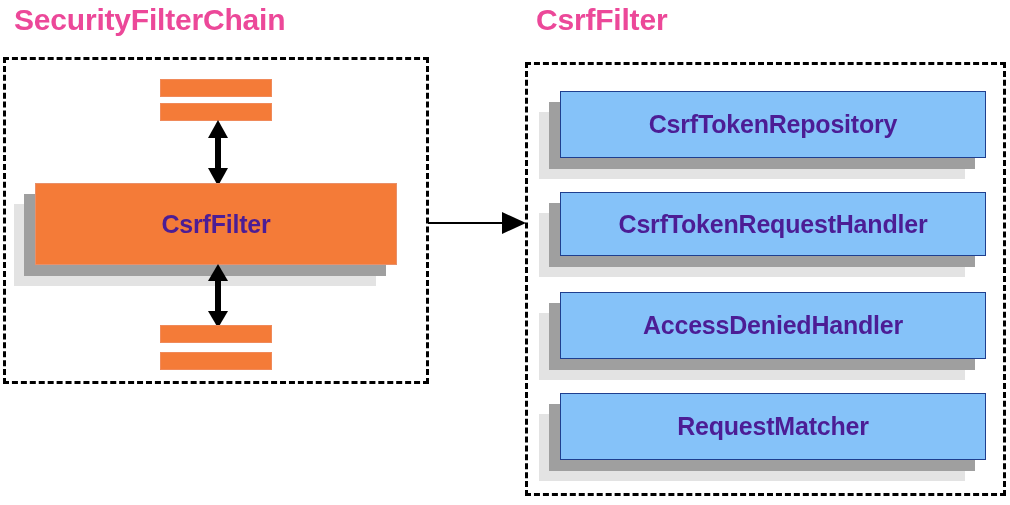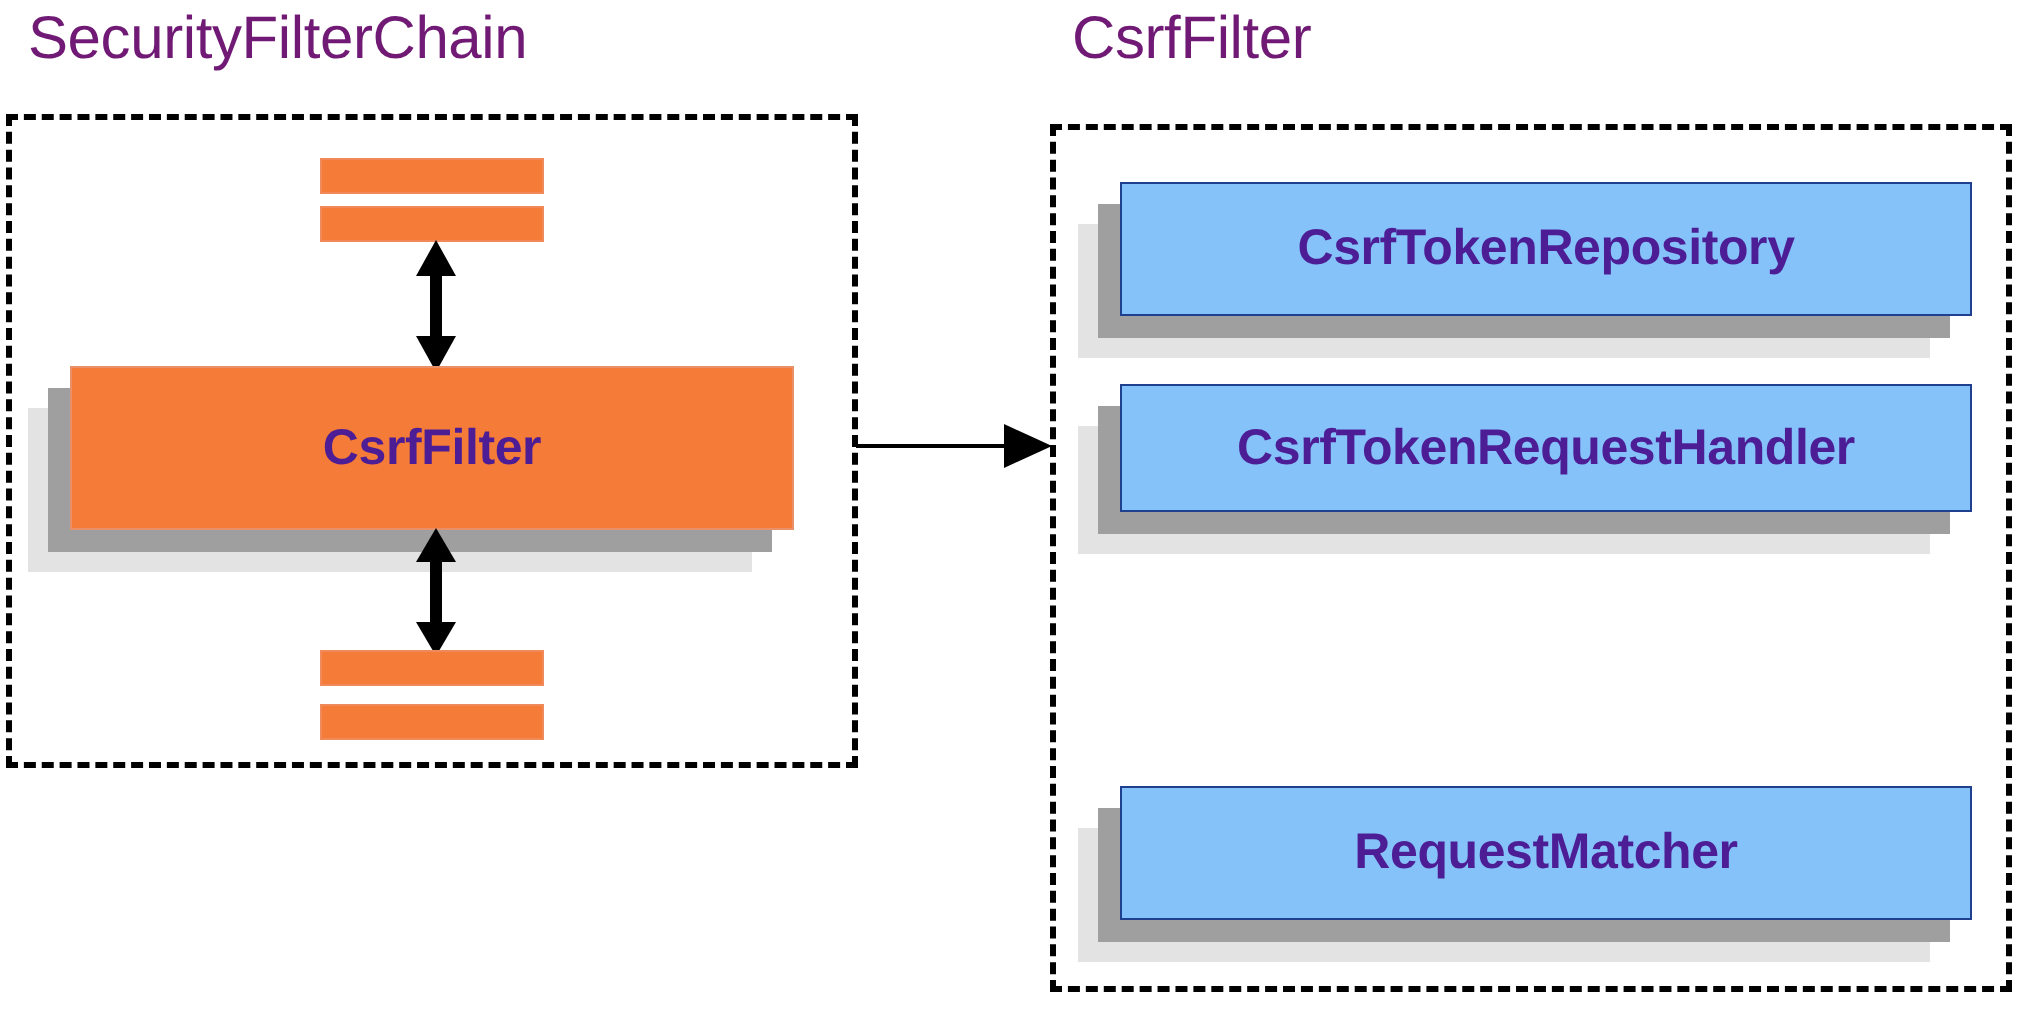--- a/index.html
+++ b/index.html
@@ -12,24 +12,24 @@
     width: 1010px;
     height: 505px;
     background: #ffffff;
     font-family: "Liberation Sans", sans-serif;
     overflow: hidden;
   }
 
   
   .panel-title {
     position: absolute;
-    font-weight: normal;
+    font-weight: bold;
     font-size: 30px;
     line-height: 32px;
-    color: #701a75;
+    color: #ec4899;
     white-space: nowrap;
     letter-spacing: -0.2px;
   }
   #title-left  { left: 14px;  top: 4px; }
   #title-right { left: 536px; top: 4px; }
 
   
   .dashed-box {
     position: absolute;
     background: transparent;
@@ -165,20 +165,27 @@
   </div>
 
   <div class="stack blue" style="left:560px; top:192px; width:426px; height:64px;">
     <div class="layer back"></div>
     <div class="layer mid"></div>
     <div class="layer front">
       <span class="label">CsrfTokenRequestHandler</span>
     </div>
   </div>
 
+  <div class="stack blue" style="left:560px; top:292px; width:426px; height:67px;">
+    <div class="layer back"></div>
+    <div class="layer mid"></div>
+    <div class="layer front">
+      <span class="label">AccessDeniedHandler</span>
+    </div>
+  </div>
 
   <div class="stack blue" style="left:560px; top:393px; width:426px; height:67px;">
     <div class="layer back"></div>
     <div class="layer mid"></div>
     <div class="layer front">
       <span class="label">RequestMatcher</span>
     </div>
   </div>
 
 </div>

